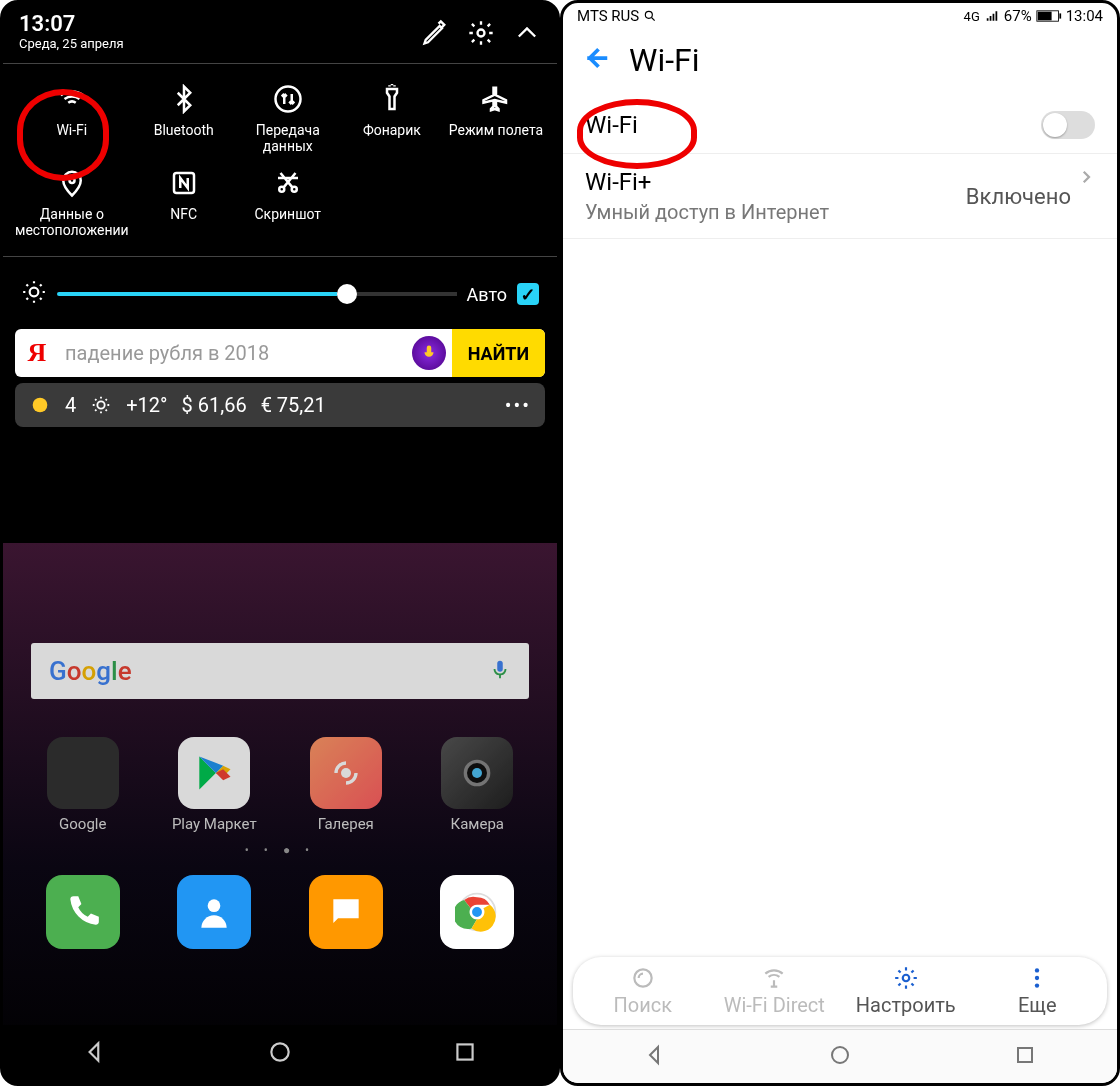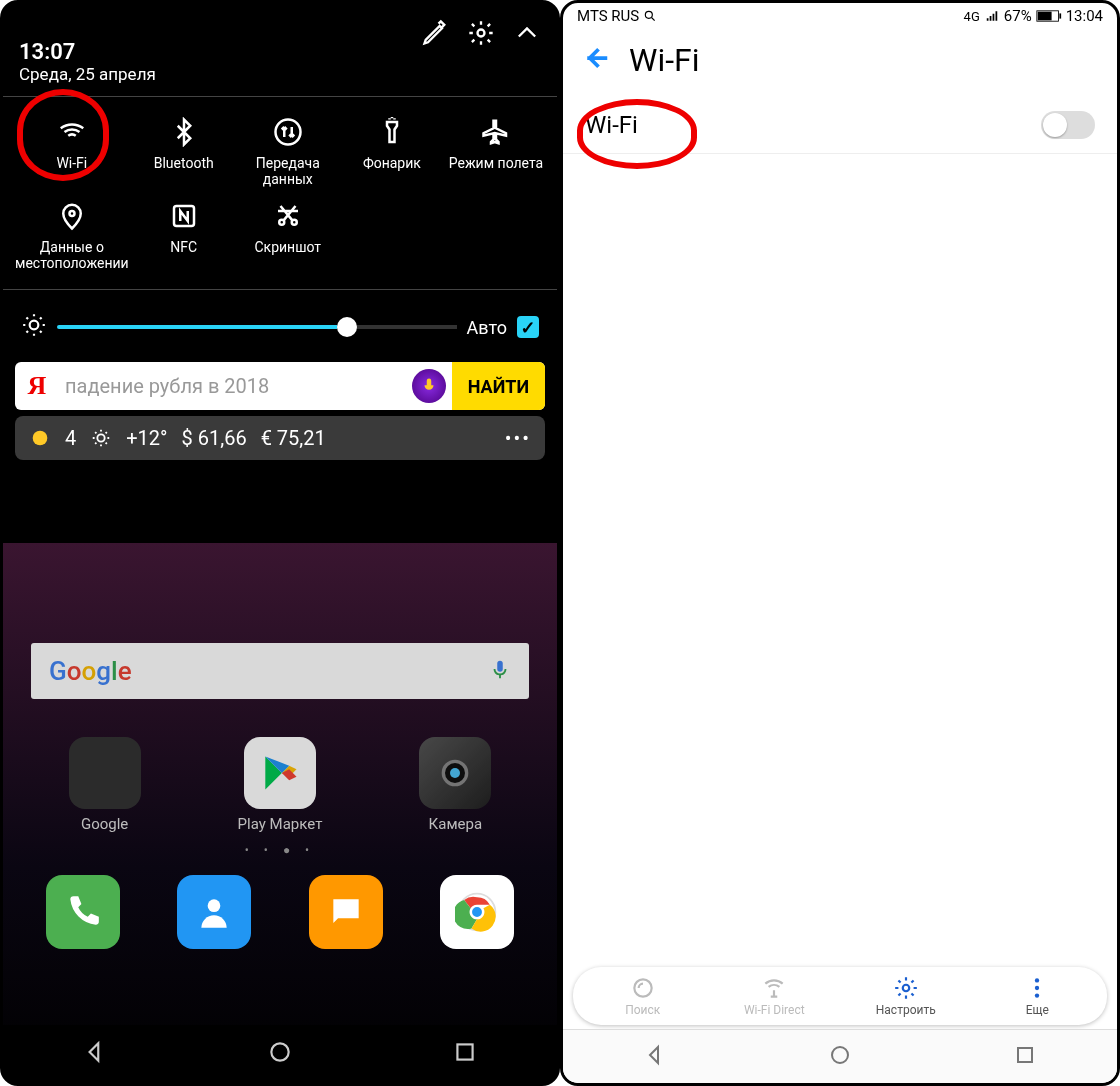--- a/index.html
+++ b/index.html
@@ -2,22 +2,22 @@
 <html><head>
 <meta charset="utf-8">
 <style>
   * { box-sizing: border-box; margin: 0; padding: 0; font-family: -apple-system, Roboto, Arial, sans-serif; }
   body { background:#fff; width:1120px; height:1086px; display:flex; }
   .phone { width:560px; height:1086px; position:relative; }
   .phone.left { background:#000; border:3px solid #000; border-radius:18px; overflow:hidden;}
   .phone.right { background:#fff; border:3px solid #000; border-radius:18px; overflow:hidden;}
   
   .l-status { padding:8px 16px 4px; color:#fff; display:flex; justify-content:space-between; align-items:flex-start; }
-  .l-time { font-size:22px; font-weight:600;margin-top:28px; }
-  .l-date { font-size:17px;text-align:center; }
+  .l-time { font-size:22px; font-weight:600; }
+  .l-date { font-size:13px;text-align:center; }
   .l-icons { display:flex; gap:18px; align-items:center; padding-top:8px;}
   .l-icons svg { width:28px; height:28px; fill:none; stroke:#fff; stroke-width:2;}
   .hr { border:none; border-top:1px solid #444; margin:8px 0;}
   
   .qs-grid { display:grid; grid-template-columns:repeat(5,1fr); gap:4px 2px; padding:6px 10px; }
   .qs { display:flex; flex-direction:column; align-items:center; text-align:center; color:#fff; font-size:14px; padding:4px 2px; position:relative;}
   .qs.cyan { color:#29d3f7; }
   .qs .ic { height:34px; display:flex; align-items:center; justify-content:center; margin-bottom:6px;}
   .qs .ic svg { width:30px; height:30px; fill:none; stroke:#fff; stroke-width:2;}
   .qs.cyan .ic svg { stroke:#29d3f7; }
@@ -64,21 +64,21 @@
   .r-row { padding:14px 22px; border-bottom:1px solid #eee; display:flex; align-items:flex-start;}
   .r-row .main { flex:1;}
   .r-row .t1 { font-size:24px;}
   .r-row .t2 { font-size:20px; color:#777; margin-top:4px;}
   .r-row .val { font-size:22px; color:#555; align-self:center;}
   .r-row .chev svg{width:18px;height:18px;stroke:#aaa;stroke-width:3;fill:none;margin-left:6px;align-self:center;}
   .toggle { width:54px;height:28px;background:#ddd;border-radius:14px;position:relative;align-self:center;}
   .toggle::after{content:"";position:absolute;left:2px;top:2px;width:24px;height:24px;background:#fff;border-radius:50%;box-shadow:0 1px 2px rgba(0,0,0,.3);}
   .redcircle.r { left:14px; top:96px; width:120px; height:70px;}
   .r-bottom { position:absolute; bottom:58px; left:10px; right:10px; background:#fff; border-radius:28px; box-shadow:0 1px 4px rgba(0,0,0,.25); display:flex; justify-content:space-around; padding:8px 4px;}
-  .r-btn { display:flex; flex-direction:column; align-items:center; font-size:12px; color:#555; width:110px;text-align:center;}
+  .r-btn { display:flex; flex-direction:column; align-items:center; font-size:20px; color:#555; width:110px;text-align:center;}
   .r-btn.disabled{color:#bbb;}
   .r-btn svg{width:26px;height:26px;margin-bottom:2px;}
   .r-nav { position:absolute; bottom:0; left:0; right:0; height:54px; background:#fafafa; display:flex; justify-content:space-around; align-items:center; border-top:1px solid #ddd;}
   .r-nav svg{width:24px;height:24px;fill:none;stroke:#777;stroke-width:2;}
   
   .gB{color:#4285F4}.gR{color:#EA4335}.gY{color:#FBBC05}.gG{color:#34A853}
 </style>
 </head>
 <body>
 
@@ -239,20 +239,29 @@
             <svg viewBox="0 0 24 24" width="44" height="44">
               <path fill="#00c853" d="M4 3v18l9-9z"></path>
               <path fill="#ffc107" d="M13 12l4-4 4 2-4 4z"></path>
               <path fill="#f44336" d="M13 12l4 4 4-2-4-4z"></path>
               <path fill="#2196f3" d="M4 3l13 5-4 4z"></path>
             </svg>
           </div>
           <span>Play Маркет</span>
         </div>
       <div class="app">
+          <div class="ico" style="background:linear-gradient(135deg,#ff9966,#ff5e62)">
+            <svg viewBox="0 0 24 24" width="40" height="40" fill="#fff">
+              <circle cx="12" cy="12" r="3"></circle>
+              <path d="M12 6a6 6 0 00-6 6M12 18a6 6 0 006-6" stroke="#fff" stroke-width="2" fill="none"></path>
+            </svg>
+          </div>
+          <span>Галерея</span>
+        </div>
+      <div class="app">
           <div class="ico" style="background:linear-gradient(135deg,#555,#222)">
             <svg viewBox="0 0 24 24" width="40" height="40">
               <circle cx="12" cy="12" r="7" fill="#111" stroke="#888" stroke-width="2"></circle>
               <circle cx="12" cy="12" r="3" fill="#4fc3f7"></circle>
             </svg>
           </div>
           <span>Камера</span>
         </div>
     </div>
     <div class="pager">• • ● •</div>
@@ -325,20 +334,30 @@
           <path d="M14 5l-7 7 7 7M5 12h16"></path>
         </svg></span>
     <span class="ttl">Wi-Fi</span>
   </div>
   <div class="r-row" style="position:relative">
     <div class="main">
         <div class="t1">Wi-Fi</div>
       </div>
     <div class="toggle"></div>
   </div>
+  <div class="r-row">
+    <div class="main">
+      <div class="t1">Wi-Fi+</div>
+      <div class="t2">Умный доступ в Интернет</div>
+    </div>
+    <div class="val">Включено</div>
+    <span class="chev"><svg viewBox="0 0 24 24">
+          <path d="M9 5l7 7-7 7"></path>
+        </svg></span>
+  </div>
 
   <div class="r-bottom">
     <div class="r-btn disabled">
         <svg viewBox="0 0 24 24" fill="none" stroke="#bbb" stroke-width="2">
           <circle cx="12" cy="12" r="8"></circle>
           <path d="M12 8a4 4 0 00-4 4"></path>
         </svg>
         <span>Поиск</span>
       </div>
     <div class="r-btn disabled">

